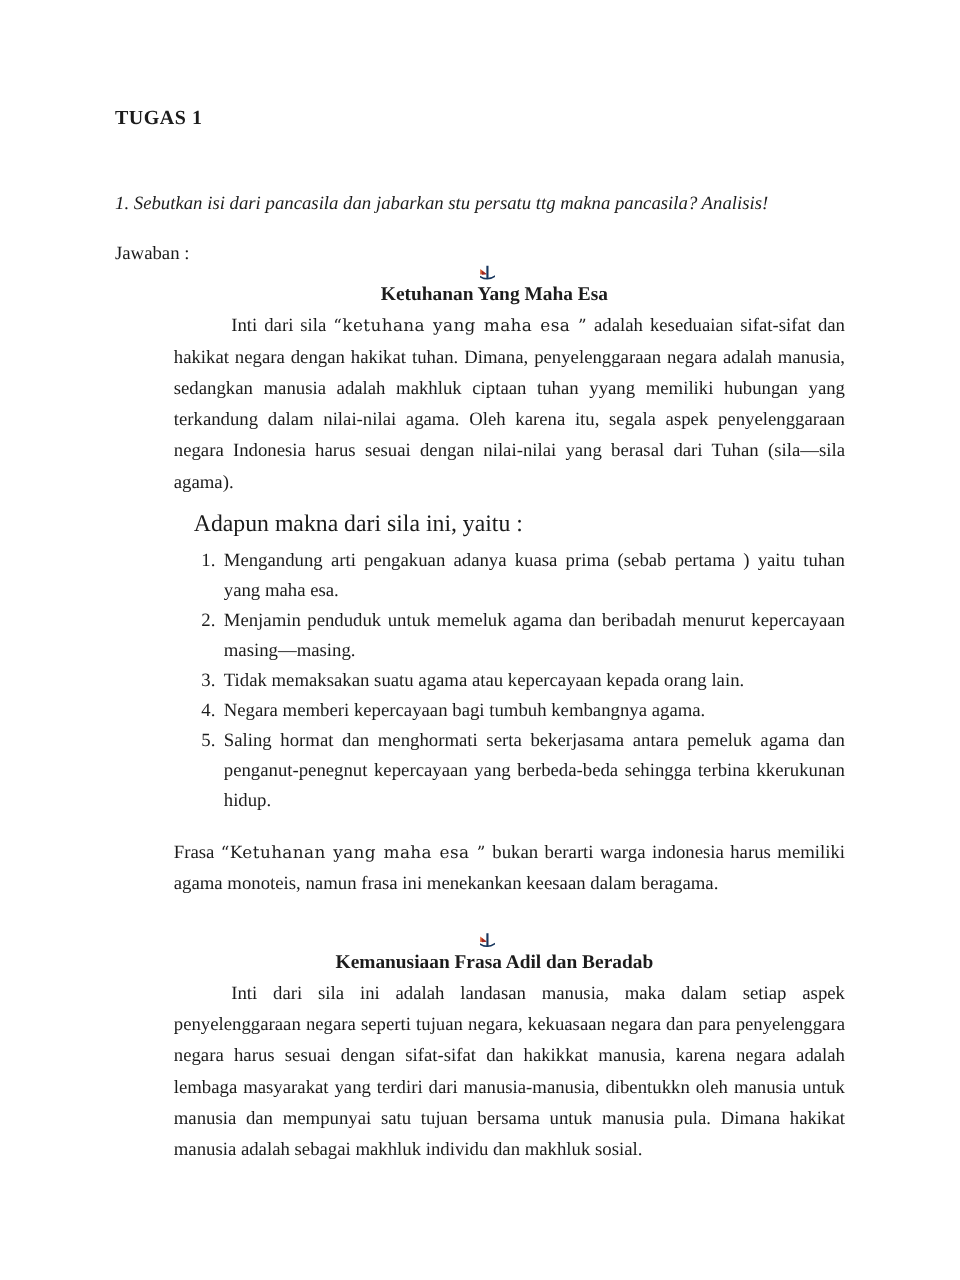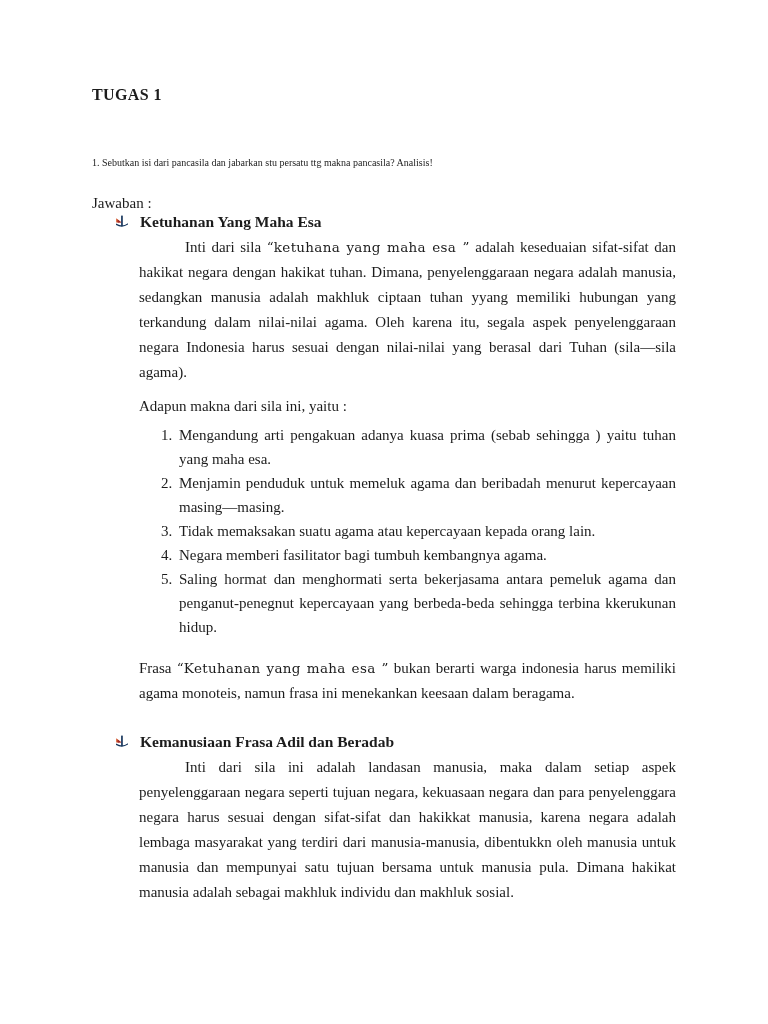--- a/index.html
+++ b/index.html
@@ -17,43 +17,45 @@
     background: #ffffff;
     overflow: hidden;
   }
   .doc-title {
     font-size: 16px; font-weight: bold;
     letter-spacing: 0.4px;
     margin: 0 0 50px 0;
     line-height: 18px;
   }
   .question {
-    font-size: 10px; line-height: 18px;
+    font-size: 15px; line-height: 18px;
     margin: 0 0 22px 0;
+    font-style: italic;
   }
   .answer-label {
     font-size: 15px; line-height: 18px;
     margin: 0 0 0 0;
   }
   .bullet-heading {
     display: flex; align-items: center;
     margin: 0 0 3px 23px;
     font-weight: bold; font-size: 15.5px;
     line-height: 20px;
+    flex-direction: column;
   }
   .bullet-icon { width: 14px; height: 14px; margin-right: 11px; flex: 0 0 auto; }
   .body-para {
     margin: 0 0 12px 47px;
     font-size: 15px; line-height: 25px;
     text-align: justify;
   }
   .first-indent { text-indent: 46px; }
   .list-intro {
-    margin: 0 0 8px 47px;
-    font-size: 15px; line-height: 18px;
+    margin: 0 0 8px 63px;
+    font-size: 19px; line-height: 18px;
   }
   ol.meaning-list {
     margin: 0 0 12px 47px;
     padding-left: 37px;
     font-size: 15px; line-height: 24px;
   }
   ol.meaning-list li { text-align: justify; padding-left: 3px; }
   ol.meaning-list-2 { margin-left: 52px; padding-left: 42px; margin-bottom: 0; }
   .closing-para {
     margin: 17px 0 26px 47px;
@@ -87,24 +89,24 @@
         <path d="M1,8.6 Q7,12.4 13,8.2 L13,9.6 Q7,13.6 1,9.9 Z" fill="#17365D"></path>
       </svg>
       <span class="heading-text">Ketuhanan Yang Maha Esa</span>
     </div>
 
     <p class="body-para first-indent"><span>Inti dari sila </span><span class="alt-font">“ketuhana yang maha esa ”</span><span> adalah keseduaian sifat-sifat dan hakikat negara dengan hakikat tuhan. Dimana, penyelenggaraan negara adalah manusia,  sedangkan manusia adalah makhluk ciptaan tuhan yyang memiliki hubungan yang terkandung dalam nilai-nilai agama. Oleh karena itu, segala aspek penyelenggaraan negara Indonesia harus sesuai dengan nilai-nilai yang berasal dari Tuhan (sila—sila agama).</span></p>
 
     <p class="list-intro">Adapun makna dari sila ini, yaitu :</p>
 
     <ol class="meaning-list">
-      <li>Mengandung arti pengakuan adanya kuasa prima (sebab sehingga ) yaitu tuhan yang maha esa.</li>
+      <li>Mengandung arti pengakuan adanya kuasa prima (sebab pertama ) yaitu tuhan yang maha esa.</li>
       <li>Menjamin penduduk untuk memeluk agama dan beribadah menurut kepercayaan masing—masing.</li>
       <li>Tidak memaksakan suatu agama atau kepercayaan kepada orang lain.</li>
-      <li>Negara memberi fasilitator bagi tumbuh kembangnya agama.</li>
+      <li>Negara memberi kepercayaan bagi tumbuh kembangnya agama.</li>
       <li>Saling hormat dan menghormati serta bekerjasama antara pemeluk agama dan penganut-penegnut kepercayaan yang berbeda-beda sehingga terbina kkerukunan hidup.</li>
     </ol>
 
     <p class="closing-para"><span>Frasa </span><span class="alt-font">“Ketuhanan yang maha esa ”</span><span> bukan berarti warga indonesia harus memiliki agama monoteis, namun frasa ini menekankan keesaan dalam beragama.</span></p>
   </div>
 
   <div class="section section-2">
     <div class="bullet-heading">
       <svg class="bullet-icon" viewBox="0 0 14 14" xmlns="http://www.w3.org/2000/svg">
         <polygon points="1.2,3.2 6.4,7.2 1.2,7.6" fill="#D2562B"></polygon>

